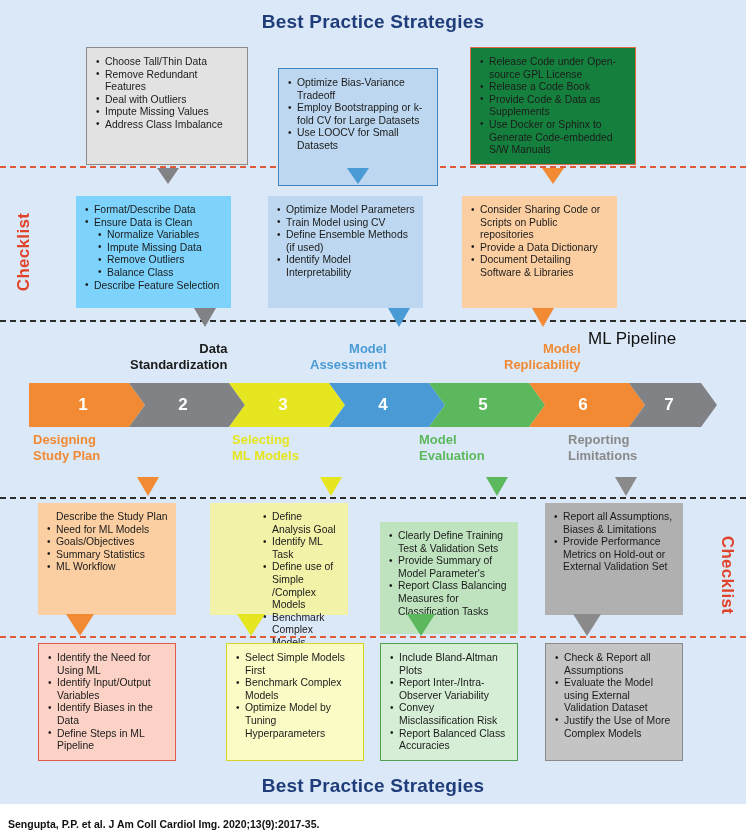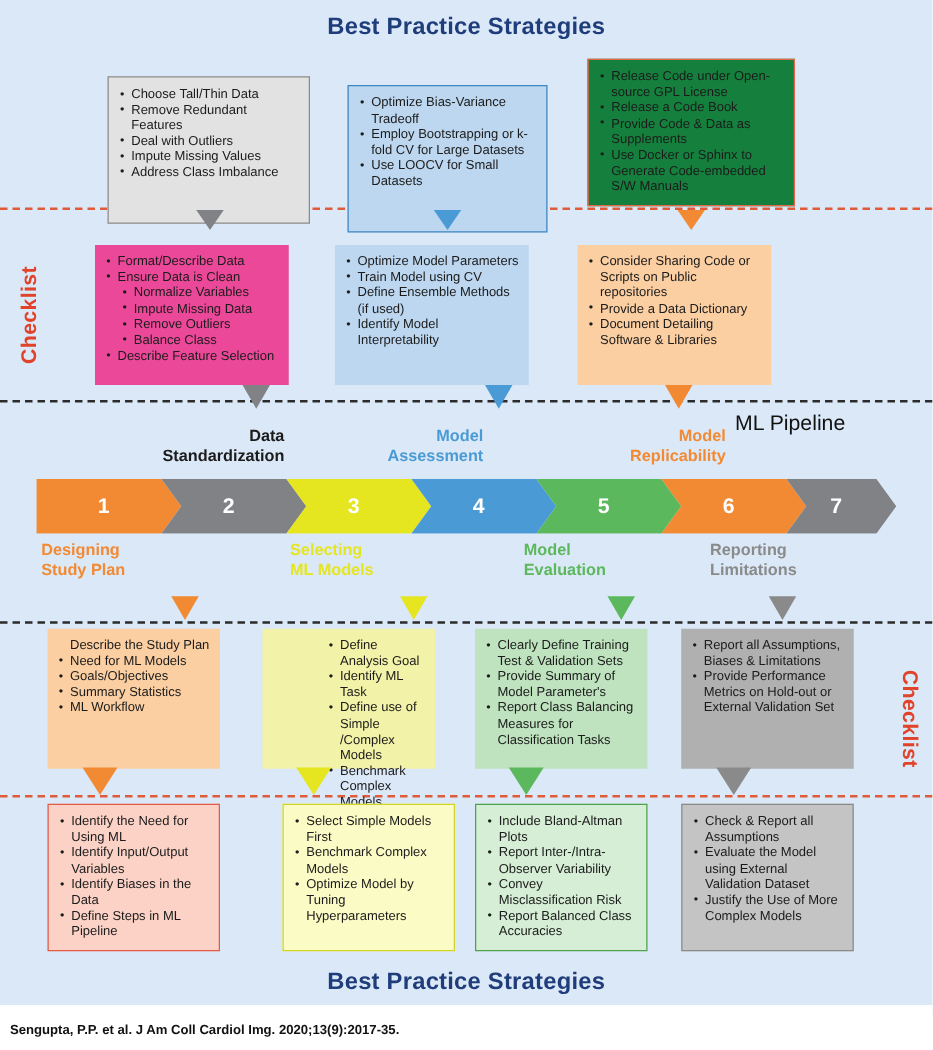--- a/index.html
+++ b/index.html
@@ -50,30 +50,30 @@
   .box li.bulleted:before{
     content:"\2022";position:absolute;left:0;top:-0.5px;font-size:10px;color:#1b1b1b;
   }
   .box li.nobullet{padding-left:9px;}
   .box li.sub{padding-left:22px;}
   .box li.sub:before{
     content:"\2022";position:absolute;left:13px;top:-0.5px;font-size:10px;color:#1b1b1b;
   }
   .box .inner{padding:8px 7px 6px 9px;}
   
-  .sk-gray  {background:#ec4899;}
+  .sk-gray  {background:#7dd3fc;}
   .sk-gray-b{background:#e2e2e2;border:1.4px solid #8b8b8b;}
   .sk-blue  {background:#bcd7ef;}
   .sk-blue-b{background:#bcd7ef;border:1.4px solid #3e87c4;}
   .sk-orange-b{background:#15803d;border:1.4px solid #e2674a;}
   .sk-peach {background:#fbcfa2;}
   .sk-red-b {background:#fbd2c5;border:1.4px solid #e05b4a;}
   .sk-yellow{background:#f2f2a8;padding-left:44px;}
   .sk-yellow-b{background:#fbfbc6;border:1.4px solid #d4d427;}
-  .sk-green {background:#bfe3bf;}
+  .sk-green {background:#bfe3bf;margin-top:19px;}
   .sk-green-b{background:#d5eed5;border:1.4px solid #4fa04f;}
   .sk-gray2 {background:#b0b0b0;}
   .sk-gray2-b{background:#c4c4c4;border:1.4px solid #8b8b8b;}
   
   .tri{position:absolute;width:0;height:0;}
   .tri.down{border-left:11px solid transparent;border-right:11px solid transparent;}
   .tri.down.big{border-left:14px solid transparent;border-right:14px solid transparent;}
   
   .pipeline{position:absolute;left:29px;top:383px;width:688px;height:44px;}
   .chev{
@@ -102,21 +102,21 @@
   <div class="title-bottom">Best Practice Strategies</div>
 
   <div class="checklist-label checklist-left">Checklist</div>
   <div class="checklist-label checklist-right">Checklist</div>
 
   <div class="sep red" style="top:166px;"></div>
   <div class="sep dark" style="top:320px;"></div>
   <div class="sep dark" style="top:497px;"></div>
   <div class="sep red" style="top:636px;"></div>
 
-  <div class="box sk-gray-b" style="left:86px;top:61px;width:162px;height:118px;">
+  <div class="box sk-gray-b" style="left:86px;top:47px;width:162px;height:118px;">
     <div class="inner">
       <ul>
         <li class="bulleted">Choose Tall/Thin Data</li>
         <li class="bulleted">Remove Redundant Features</li>
         <li class="bulleted">Deal with Outliers</li>
         <li class="bulleted">Impute Missing Values</li>
         <li class="bulleted">Address Class Imbalance</li>
       </ul>
     </div>
   </div>

